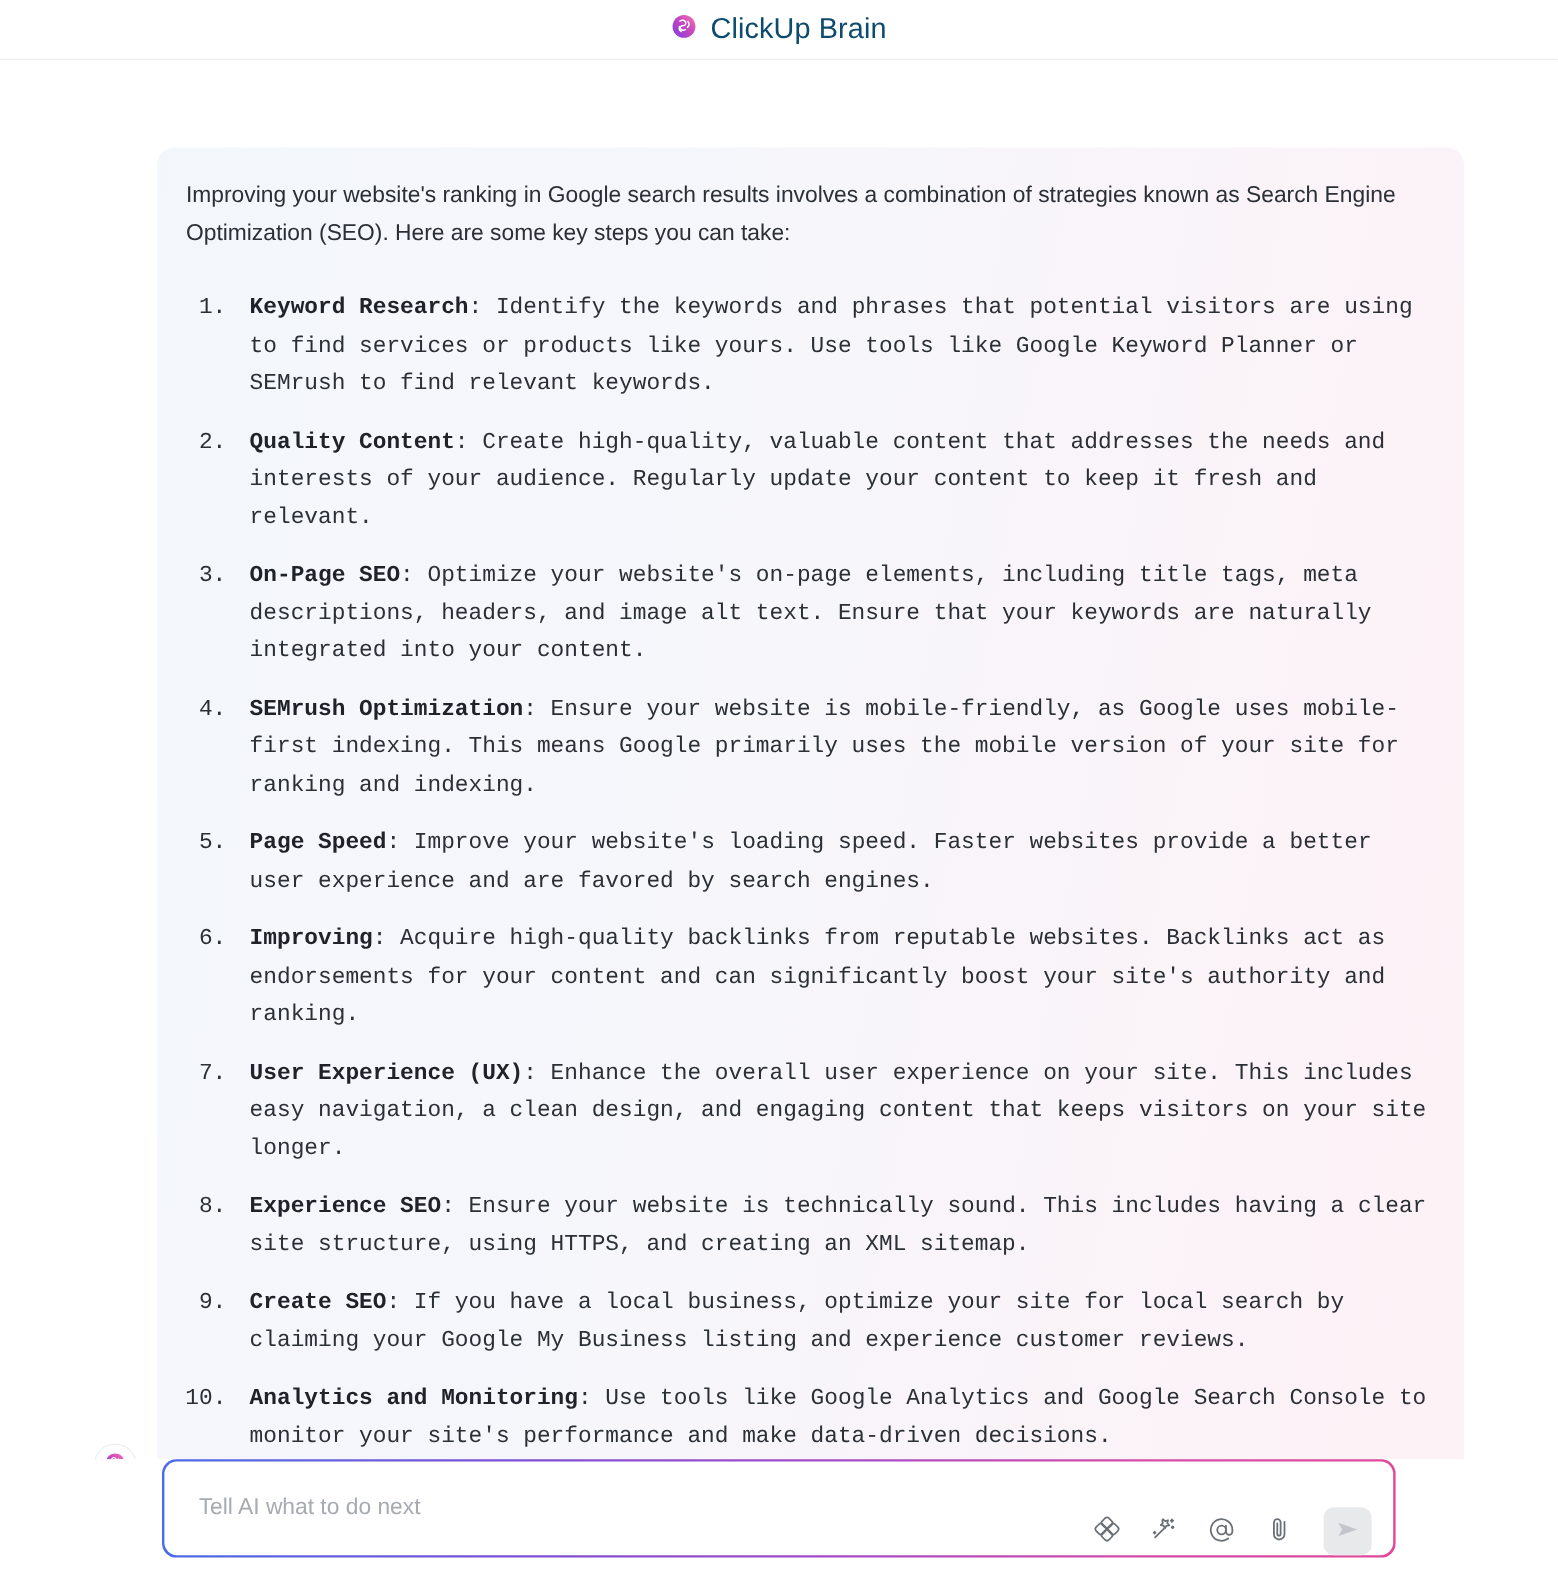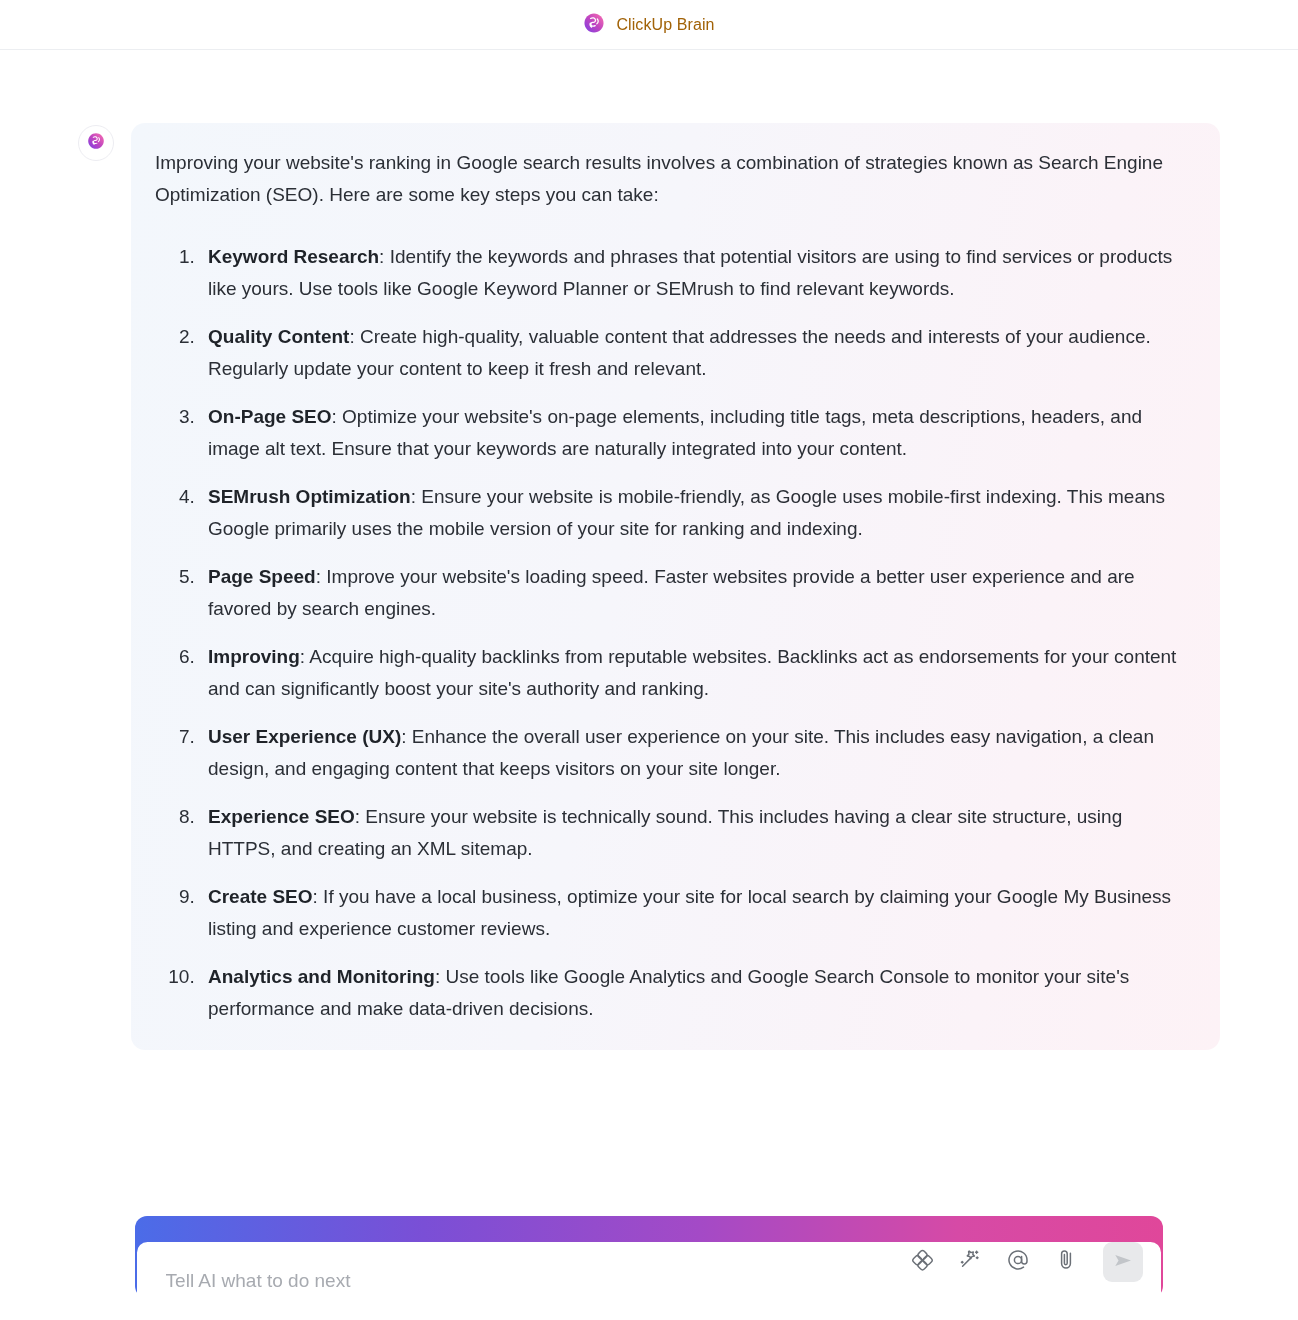--- a/index.html
+++ b/index.html
@@ -27,22 +27,22 @@
     flex: 0 0 50px;
     border-bottom: 1px solid #eceef1;
     display: flex;
     align-items: center;
     justify-content: center;
     gap: 11px;
     background: #ffffff;
   }
   .brain-mark { display: block; }
   .header-title {
-    font-size: 16px;
-    color: #a16207;
+    font-size: 24px;
+    color: #0c4a6e;
     letter-spacing: 0.1px;
   }
 
   
   .conversation {
     position: relative;
     flex: 1 1 auto;
     overflow: hidden;
     padding: 0 78px;
   }
@@ -57,21 +57,21 @@
     color: #ffffff;
     border-radius: 13px;
     padding: 15px 22px;
     font-size: 19px;
     line-height: 28px;
     max-width: 760px;
   }
 
   .ai-row {
     display: flex;
-    align-items: flex-start;
+    align-items: flex-end;
     gap: 17px;
     margin-top: 73px;
   }
   .ai-avatar {
     flex: 0 0 auto;
     width: 36px;
     height: 36px;
     border-radius: 50%;
     background: #ffffff;
     border: 1px solid #ededf2;
@@ -88,20 +88,21 @@
     color: #2b2f36;
     font-size: 19px;
     line-height: 31.5px;
   }
   .ai-intro { margin: 0; }
 
   ol.steps {
     margin: 31px 0 0 0;
     padding-left: 45px;
     list-style: decimal;
+    font-family: Liberation Mono, monospace;
   }
   ol.steps > li {
     margin-bottom: 17px;
     padding-left: 8px;
   }
   ol.steps > li:last-child { margin-bottom: 0; }
   ol.steps > li::marker { color: #2b2f36; }
   .step-title { font-weight: bold; color: #1f2329; }
 
   
@@ -118,23 +119,22 @@
     border-radius: 12px;
     padding: 1.6px;
     background: linear-gradient(90deg, #4b6ce8 0%, #7a4fd6 28%, #a44ac6 55%, #d64aa6 80%, #e0479a 100%);
   }
   .composer-inner {
     height: 100%;
     width: 100%;
     background: #ffffff;
     border-radius: 10.5px;
     display: flex;
-    align-items: flex-start;
+    align-items: flex-end;
     padding: 0 18px 0 27px;
-    margin-top: 24px;
   }
   .composer-input {
     flex: 1 1 auto;
     border: none;
     outline: none;
     background: transparent;
     font-family: "Liberation Sans", sans-serif;
     font-size: 19px;
     color: #2b2f36;
     height: 100%;

